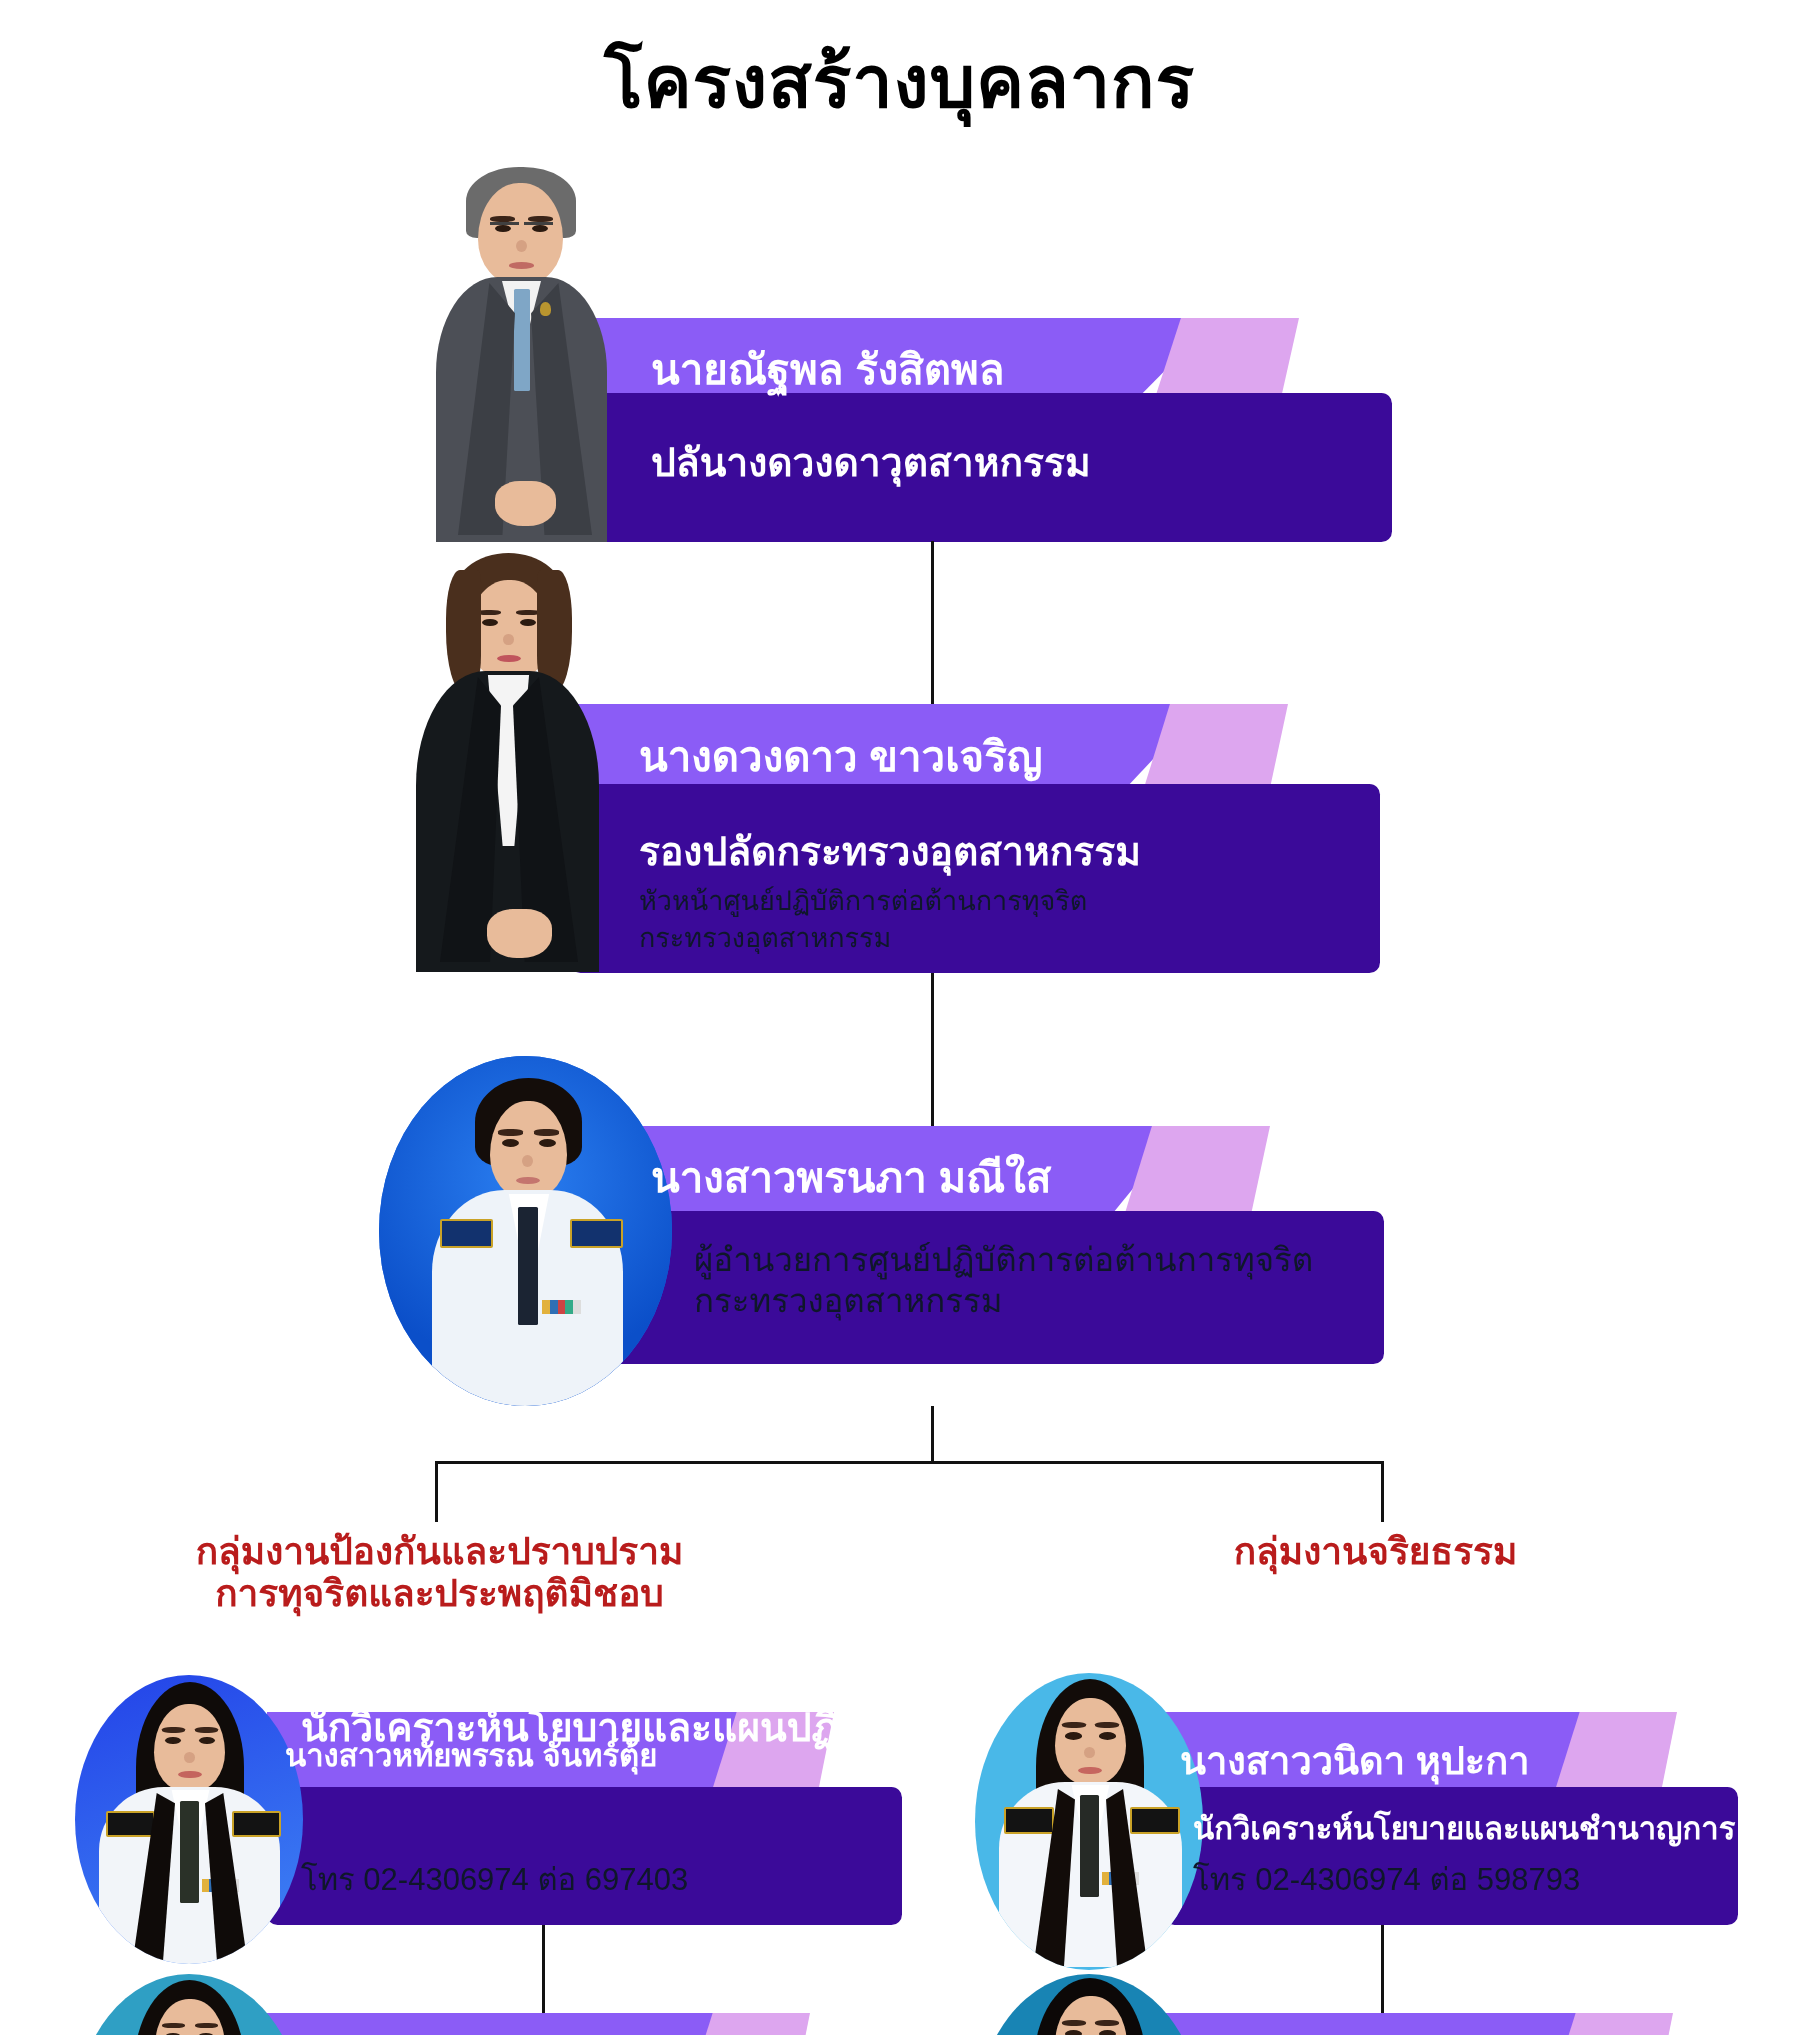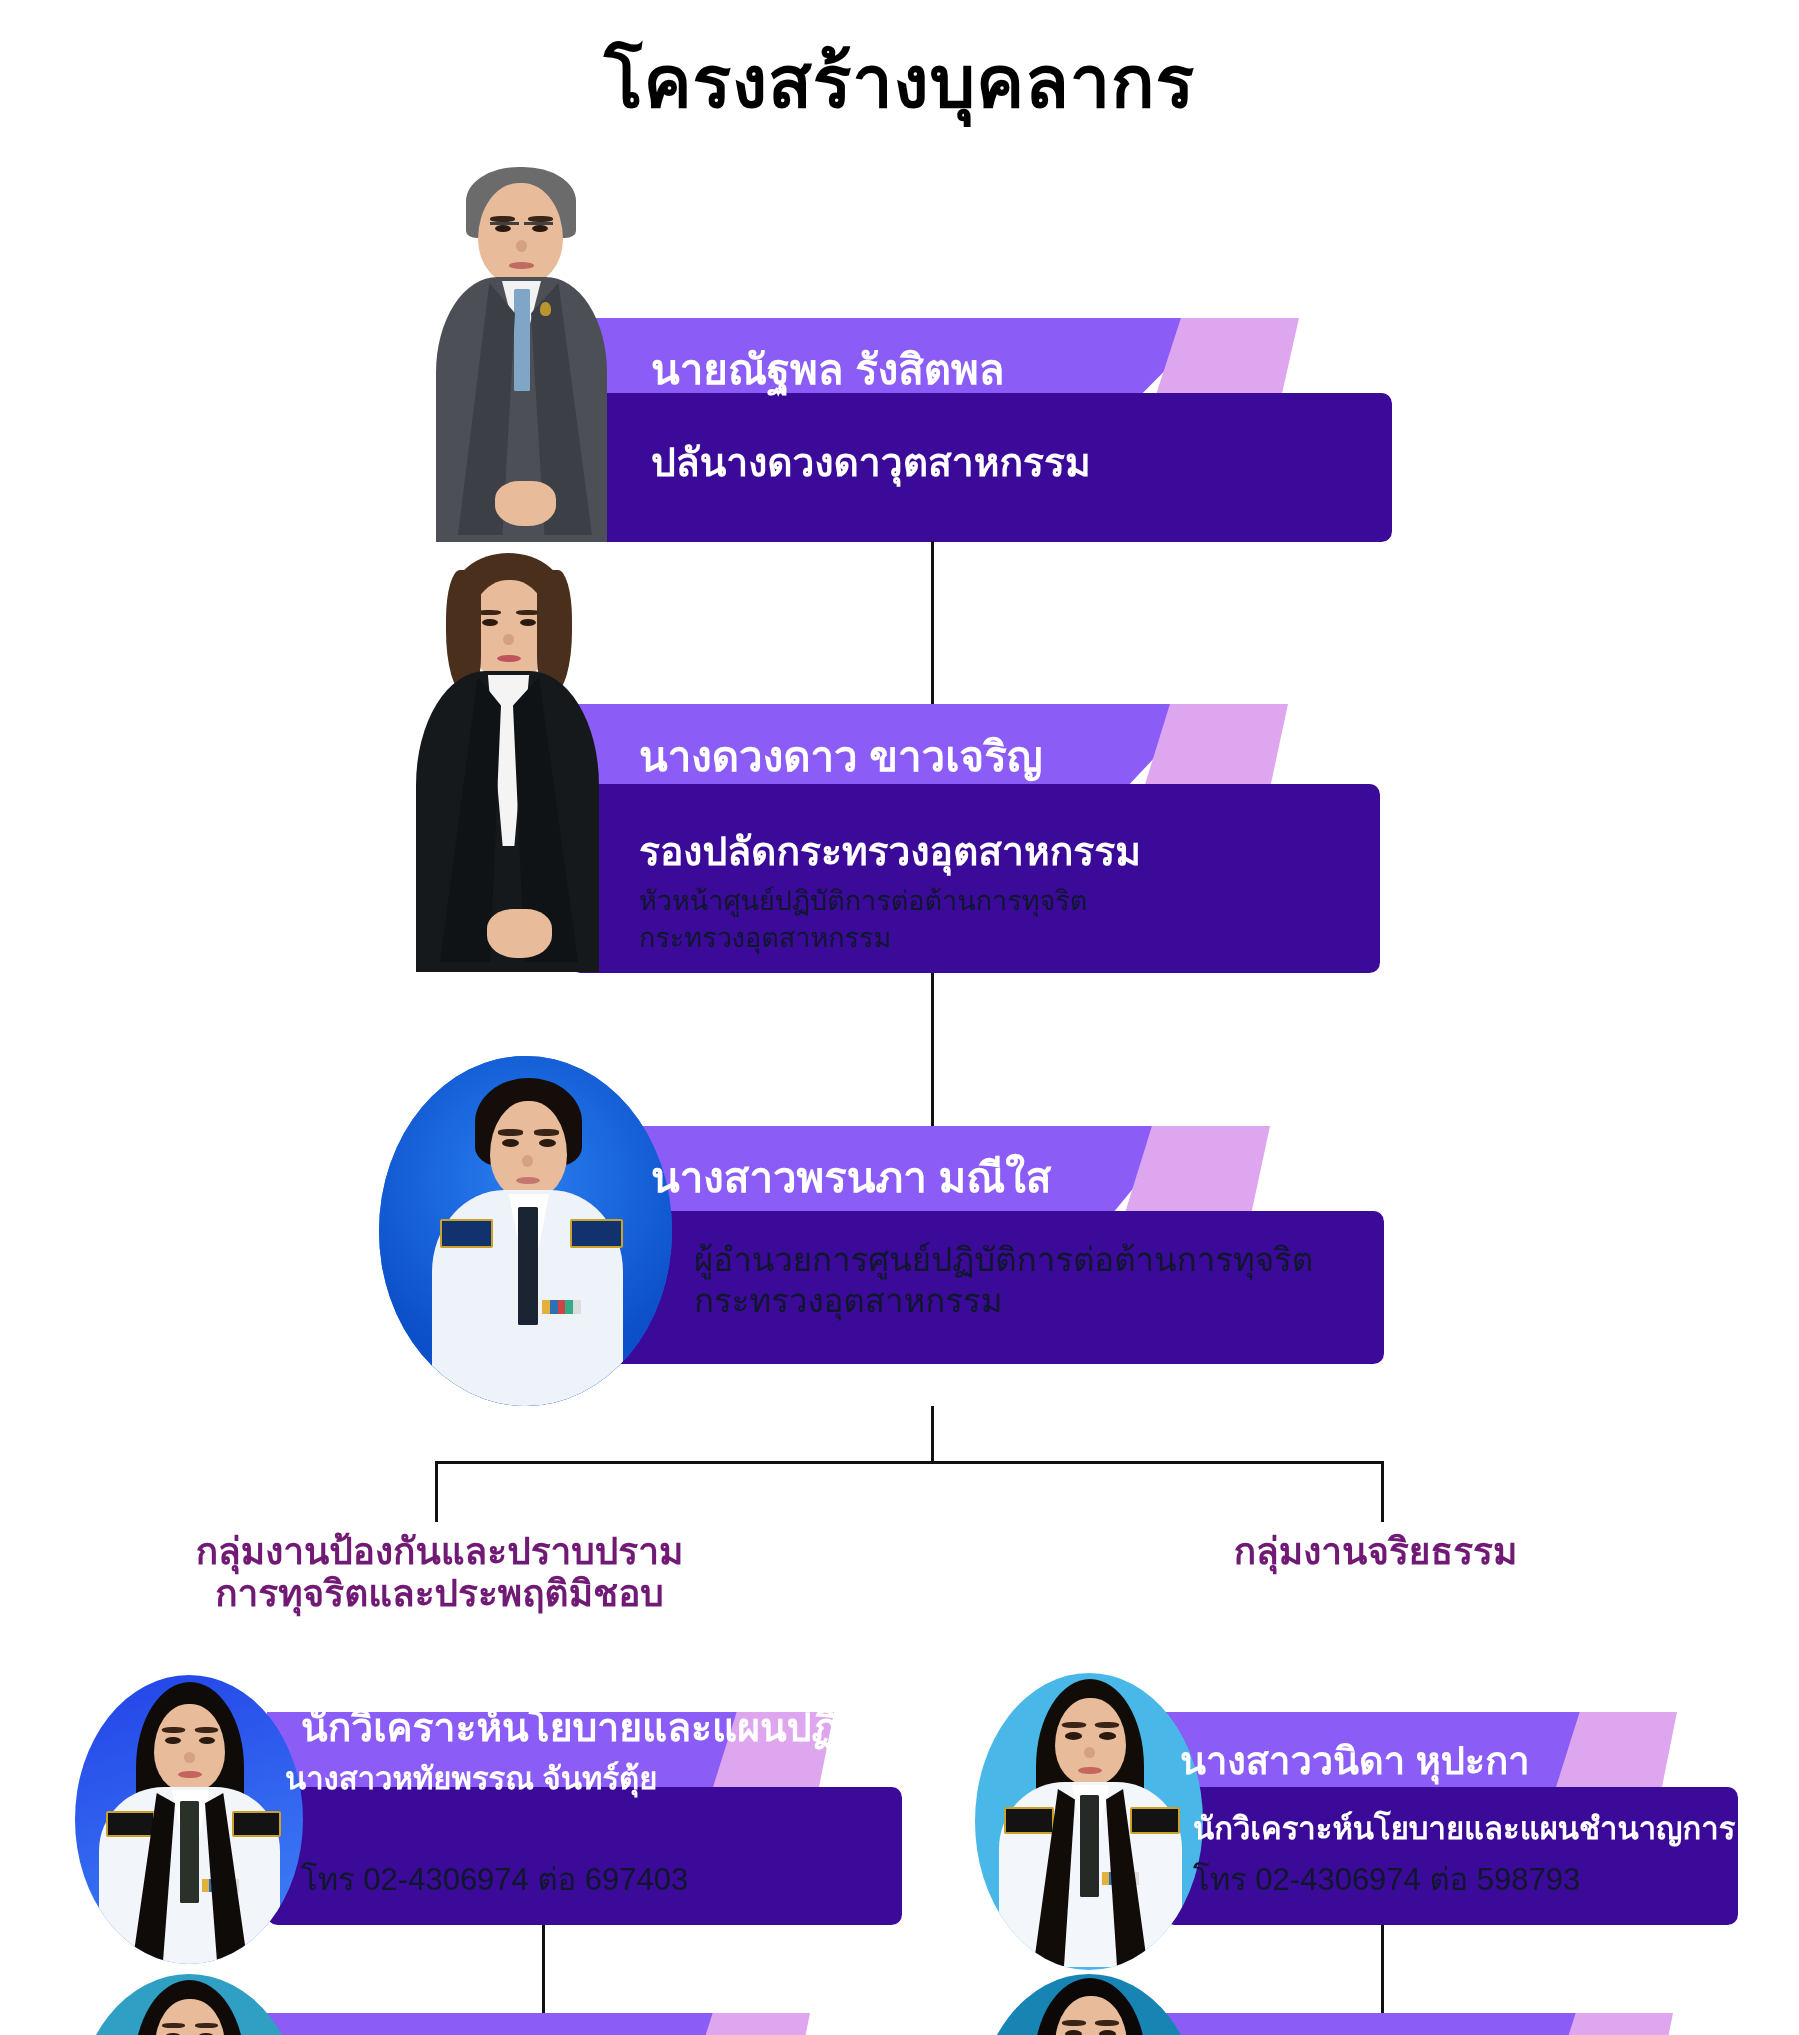--- a/index.html
+++ b/index.html
@@ -36,21 +36,21 @@
   }
   .card .role{
     position:absolute;color:#ffffff;font-weight:700;white-space:nowrap;
   }
   .card .sub{
     position:absolute;color:#0f172a;font-weight:400;white-space:nowrap;
   }
 
   
   .group-head{
-    position:absolute;text-align:center;color:#701a75;font-weight:700;
+    position:absolute;text-align:center;color:#b91c1c;font-weight:700;
     font-size:37px;line-height:1.14;white-space:pre-line;
   }
 
   
   .ph{position:absolute;inset:0;}
   .ph .bg{position:absolute;inset:0;}
   .ph .hair{position:absolute;background:#1c1310;}
   .ph .face{position:absolute;background:#e8bb9a;border-radius:48% 48% 45% 45%/55% 55% 45% 45%;}
   .ph .brow{position:absolute;background:#3a2418;border-radius:40%;}
   .ph .eye{position:absolute;background:#2b1a10;border-radius:50%;}
@@ -197,21 +197,21 @@
       <div style="position:absolute;left:24.4px;top:112px;width:181px;height:177px;background:#f2f5f9;border-radius:36% 36% 0 0;"></div>
       <div style="position:absolute;left:93px;top:115px;width:45px;height:61px;background:#ffffff;clip-path:polygon(8% 0,92% 0,62% 100%,38% 100%);"></div>
       <div class="tie" style="left:105px;top:126px;width:19px;height:102px;background:#2a3128;"></div>
       <div class="epaL" style="left:30.5px;top:136px;width:45px;height:22.4px;background:#131313;border:2px solid #c9a227;"></div>
       <div class="epaR" style="left:157px;top:136px;width:45px;height:22.4px;background:#131313;border:2px solid #c9a227;"></div>
       <div class="ribbon" style="left:127px;top:204px;width:37px;height:13px;"></div>
       <div style="position:absolute;left:39px;top:118px;width:61px;height:171px;background:#0f0b09;clip-path:polygon(70% 0,100% 6%,80% 100%,30% 100%);"></div>
       <div style="position:absolute;left:130px;top:118px;width:61px;height:171px;background:#0f0b09;clip-path:polygon(0 6%,30% 0,70% 100%,20% 100%);"></div>
     </div>
   </div>
-  <div class="name" style="left:285px;top:1730px;font-size:31px;margin-top:23px;">นางสาวหทัยพรรณ  จันทร์ตุ้ย</div>
+  <div class="name" style="left:285px;top:1730px;font-size:31px;">นางสาวหทัยพรรณ  จันทร์ตุ้ย</div>
   <div class="role" style="left:301px;top:1696px;font-size:39px;">นักวิเคราะห์นโยบายและแผนปฏิบัติการ</div>
   <div class="sub" style="left:301px;top:1854px;font-size:31px;">โทร  02-4306974 ต่อ 697403</div>
 </div>
 
 <div class="vline" style="left:542px;top:1925px;height:102px;"></div>
 
 <div class="card">
   <div class="banner" style="left:267px;top:2013px;width:484px;height:81px;"></div>
   <svg style="position:absolute;left:668px;top:2013px;width:142px;height:142px;" viewBox="0 0 350 350">
     <polygon points="110,0 350,0 280,350 0,350" fill="#dda6ef"></polygon>

